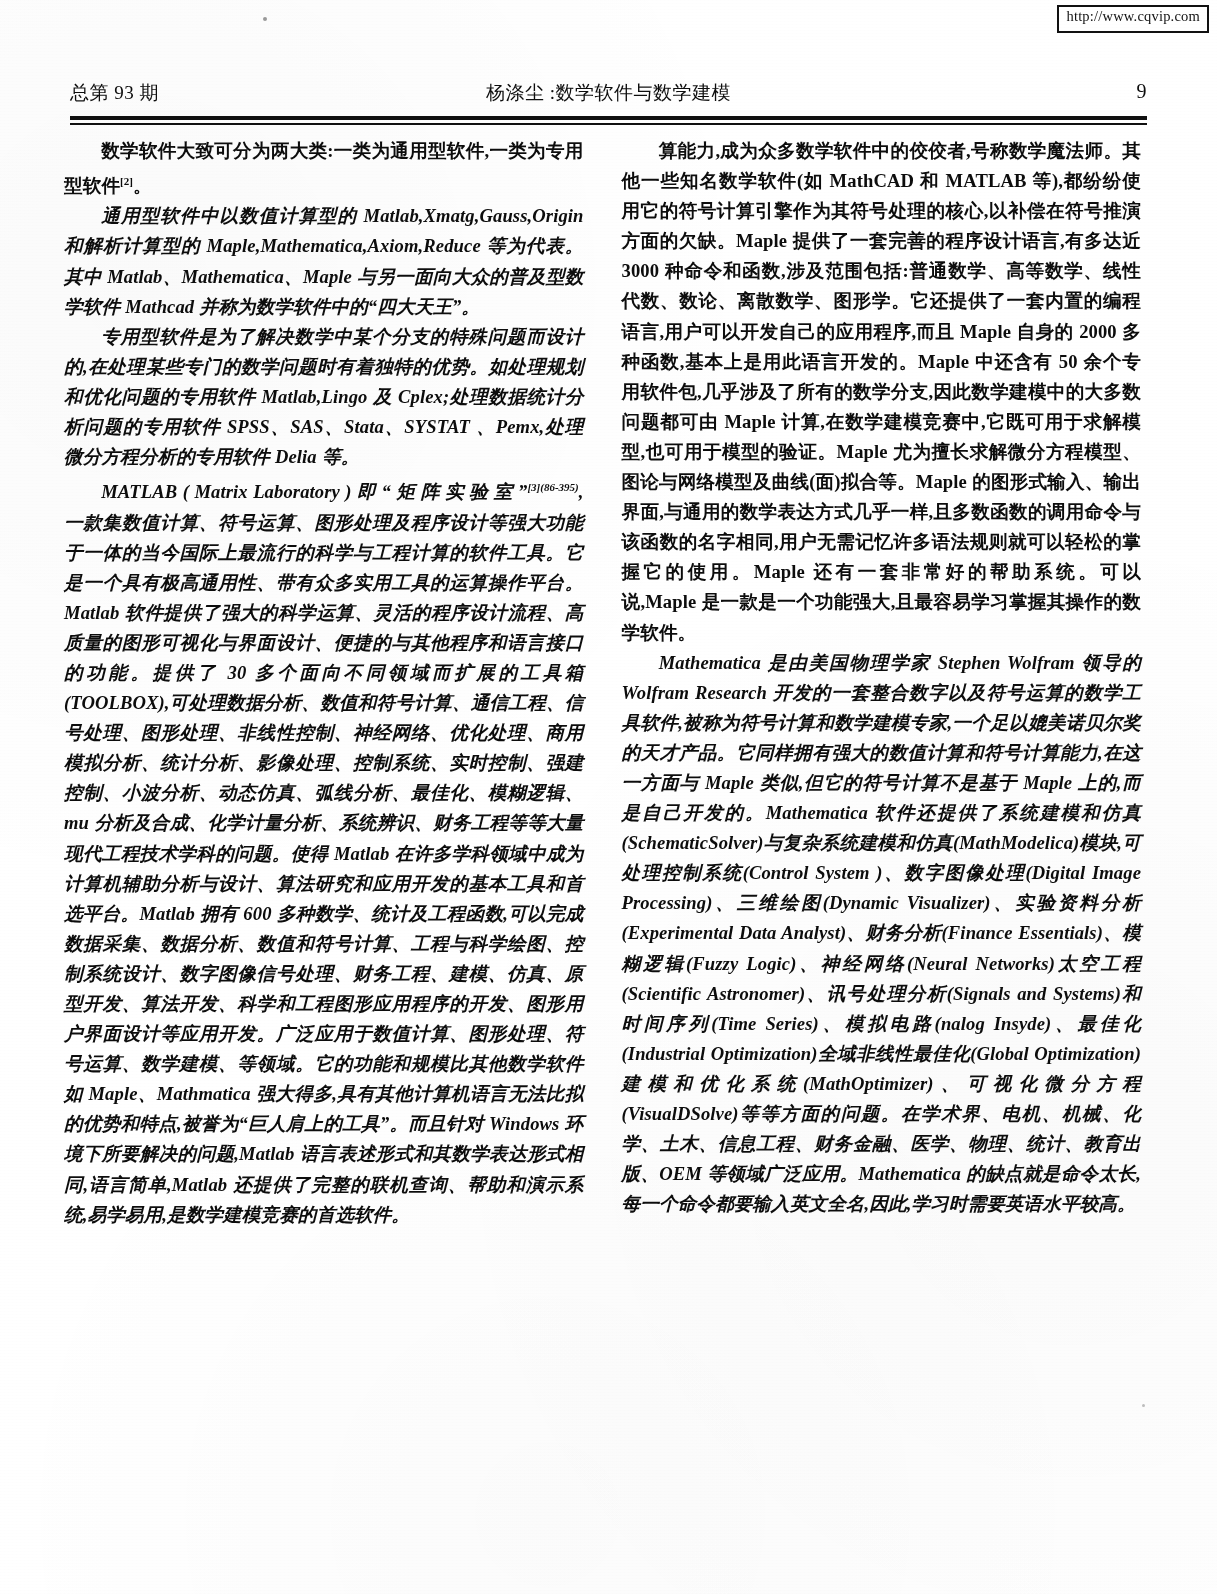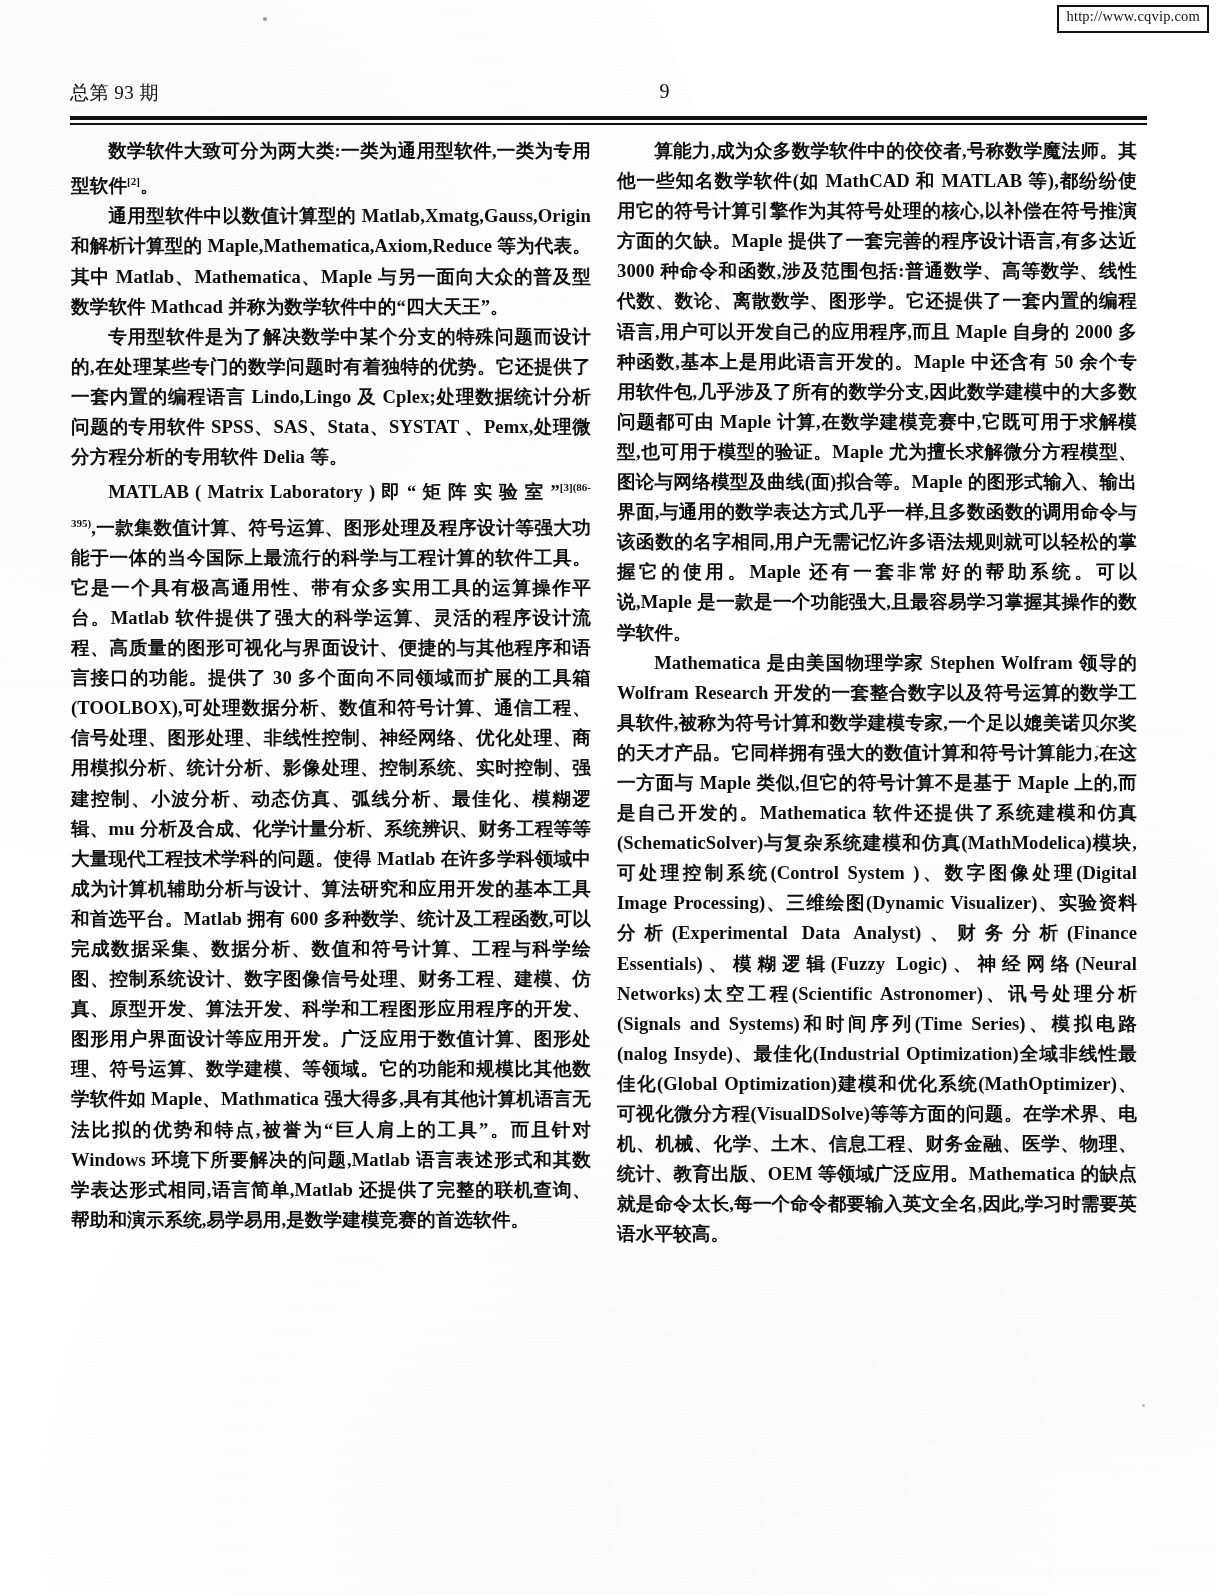--- a/index.html
+++ b/index.html
@@ -71,42 +71,42 @@
     right: 70px;
     top: 116px;
   }
   .rule-thick { height: 4px; background: #111; }
   .rule-gap   { height: 3px; }
   .rule-thin  { height: 2px; background: #111; }
 
   
   .columns {
     position: absolute;
-    left: 71px;
+    left: 64px;
     top: 136px;
     width: 1077px;
     display: flex;
-    gap: 26px;
+    gap: 38px;
   }
   .col {
     width: 520px;
   }
   p.para {
     margin: 0;
     font-size: 18.6px;
     line-height: 30.1px;
     text-align: justify;
     text-justify: inter-character;
     text-indent: 2em;
     font-weight: bold;
     letter-spacing: 0.1px;
     word-spacing: 0.5px;
     -webkit-font-smoothing: none;
   }
-  p.para + p.para { margin-top: 0px; }
+  p.para + p.para { margin-top: 0px; font-style: italic; }
   sup.ref {
     font-size: 11px;
     font-weight: bold;
     vertical-align: super;
     letter-spacing: 0;
   }
 
   
   .grain {
     position: absolute;
@@ -126,35 +126,36 @@
   <div class="watermark">
     <span>http://www.cqvip.com</span>
   </div>
 
   <div class="speck s1"></div>
   <div class="speck s2"></div>
   <div class="speck s3"></div>
 
   <div class="runhead">
     <div class="rh-left">总第 93 期</div>
+    <div class="rh-center">杨涤尘 :数学软件与数学建模</div>
     <div class="rh-right">9</div>
   </div>
 
   <div class="rule-wrap">
     <div class="rule-thick"></div>
     <div class="rule-gap"></div>
     <div class="rule-thin"></div>
   </div>
 
   <div class="columns">
 
     <div class="col">
       <p class="para"><span>数学软件大致可分为两大类:一类为通用型软件,一类为专用型软件</span><sup class="ref">[2]</sup><span>。</span></p>
       <p class="para">通用型软件中以数值计算型的 Matlab,Xmatg,Gauss,Origin 和解析计算型的 Maple,Mathematica,Axiom,Reduce 等为代表。其中 Matlab、Mathematica、Maple 与另一面向大众的普及型数学软件 Mathcad 并称为数学软件中的“四大天王”。</p>
-      <p class="para">专用型软件是为了解决数学中某个分支的特殊问题而设计的,在处理某些专门的数学问题时有着独特的优势。它还提供了一套内置的编程语言 Lindo,Lingo 及 Cplex;处理数据统计分析问题的专用软件 SPSS、SAS、Stata、SYSTAT 、Pemx,处理微分方程分析的专用软件 Delia 等。</p>
+      <p class="para">专用型软件是为了解决数学中某个分支的特殊问题而设计的,在处理某些专门的数学问题时有着独特的优势。如处理规划和优化问题的专用软件 Matlab,Lingo 及 Cplex;处理数据统计分析问题的专用软件 SPSS、SAS、Stata、SYSTAT 、Pemx,处理微分方程分析的专用软件 Delia 等。</p>
       <p class="para"><span>MATLAB ( Matrix Laboratory ) 即 “ 矩 阵 实 验 室 ”</span><sup class="ref">[3](86-395)</sup><span>,一款集数值计算、符号运算、图形处理及程序设计等强大功能于一体的当今国际上最流行的科学与工程计算的软件工具。它是一个具有极高通用性、带有众多实用工具的运算操作平台。Matlab 软件提供了强大的科学运算、灵活的程序设计流程、高质量的图形可视化与界面设计、便捷的与其他程序和语言接口的功能。提供了 30 多个面向不同领域而扩展的工具箱(TOOLBOX),可处理数据分析、数值和符号计算、通信工程、信号处理、图形处理、非线性控制、神经网络、优化处理、商用模拟分析、统计分析、影像处理、控制系统、实时控制、强建控制、小波分析、动态仿真、弧线分析、最佳化、模糊逻辑、mu 分析及合成、化学计量分析、系统辨识、财务工程等等大量现代工程技术学科的问题。使得 Matlab 在许多学科领域中成为计算机辅助分析与设计、算法研究和应用开发的基本工具和首选平台。Matlab 拥有 600 多种数学、统计及工程函数,可以完成数据采集、数据分析、数值和符号计算、工程与科学绘图、控制系统设计、数字图像信号处理、财务工程、建模、仿真、原型开发、算法开发、科学和工程图形应用程序的开发、图形用户界面设计等应用开发。广泛应用于数值计算、图形处理、符号运算、数学建模、等领域。它的功能和规模比其他数学软件如 Maple、Mathmatica 强大得多,具有其他计算机语言无法比拟的优势和特点,被誉为“巨人肩上的工具”。而且针对 Windows 环境下所要解决的问题,Matlab 语言表述形式和其数学表达形式相同,语言简单,Matlab 还提供了完整的联机查询、帮助和演示系统,易学易用,是数学建模竞赛的首选软件。</span></p>
     </div>
 
     <div class="col">
       <p class="para">算能力,成为众多数学软件中的佼佼者,号称数学魔法师。其他一些知名数学软件(如 MathCAD 和 MATLAB 等),都纷纷使用它的符号计算引擎作为其符号处理的核心,以补偿在符号推演方面的欠缺。Maple 提供了一套完善的程序设计语言,有多达近 3000 种命令和函数,涉及范围包括:普通数学、高等数学、线性代数、数论、离散数学、图形学。它还提供了一套内置的编程语言,用户可以开发自己的应用程序,而且 Maple 自身的 2000 多种函数,基本上是用此语言开发的。Maple 中还含有 50 余个专用软件包,几乎涉及了所有的数学分支,因此数学建模中的大多数问题都可由 Maple 计算,在数学建模竞赛中,它既可用于求解模型,也可用于模型的验证。Maple 尤为擅长求解微分方程模型、图论与网络模型及曲线(面)拟合等。Maple 的图形式输入、输出界面,与通用的数学表达方式几乎一样,且多数函数的调用命令与该函数的名字相同,用户无需记忆许多语法规则就可以轻松的掌握它的使用。Maple 还有一套非常好的帮助系统。可以说,Maple 是一款是一个功能强大,且最容易学习掌握其操作的数学软件。</p>
       <p class="para">Mathematica 是由美国物理学家 Stephen Wolfram 领导的 Wolfram Research 开发的一套整合数字以及符号运算的数学工具软件,被称为符号计算和数学建模专家,一个足以媲美诺贝尔奖的天才产品。它同样拥有强大的数值计算和符号计算能力,在这一方面与 Maple 类似,但它的符号计算不是基于 Maple 上的,而是自己开发的。Mathematica 软件还提供了系统建模和仿真(SchematicSolver)与复杂系统建模和仿真(MathModelica)模块,可处理控制系统(Control System )、数字图像处理(Digital Image Processing)、三维绘图(Dynamic Visualizer)、实验资料分析(Experimental Data Analyst)、财务分析(Finance Essentials)、模糊逻辑(Fuzzy Logic)、神经网络(Neural Networks)太空工程(Scientific Astronomer)、讯号处理分析(Signals and Systems)和时间序列(Time Series)、模拟电路(nalog Insyde)、最佳化(Industrial Optimization)全域非线性最佳化(Global Optimization)建模和优化系统(MathOptimizer)、可视化微分方程(VisualDSolve)等等方面的问题。在学术界、电机、机械、化学、土木、信息工程、财务金融、医学、物理、统计、教育出版、OEM 等领域广泛应用。Mathematica 的缺点就是命令太长,每一个命令都要输入英文全名,因此,学习时需要英语水平较高。</p>
     </div>
 
   </div>
 

